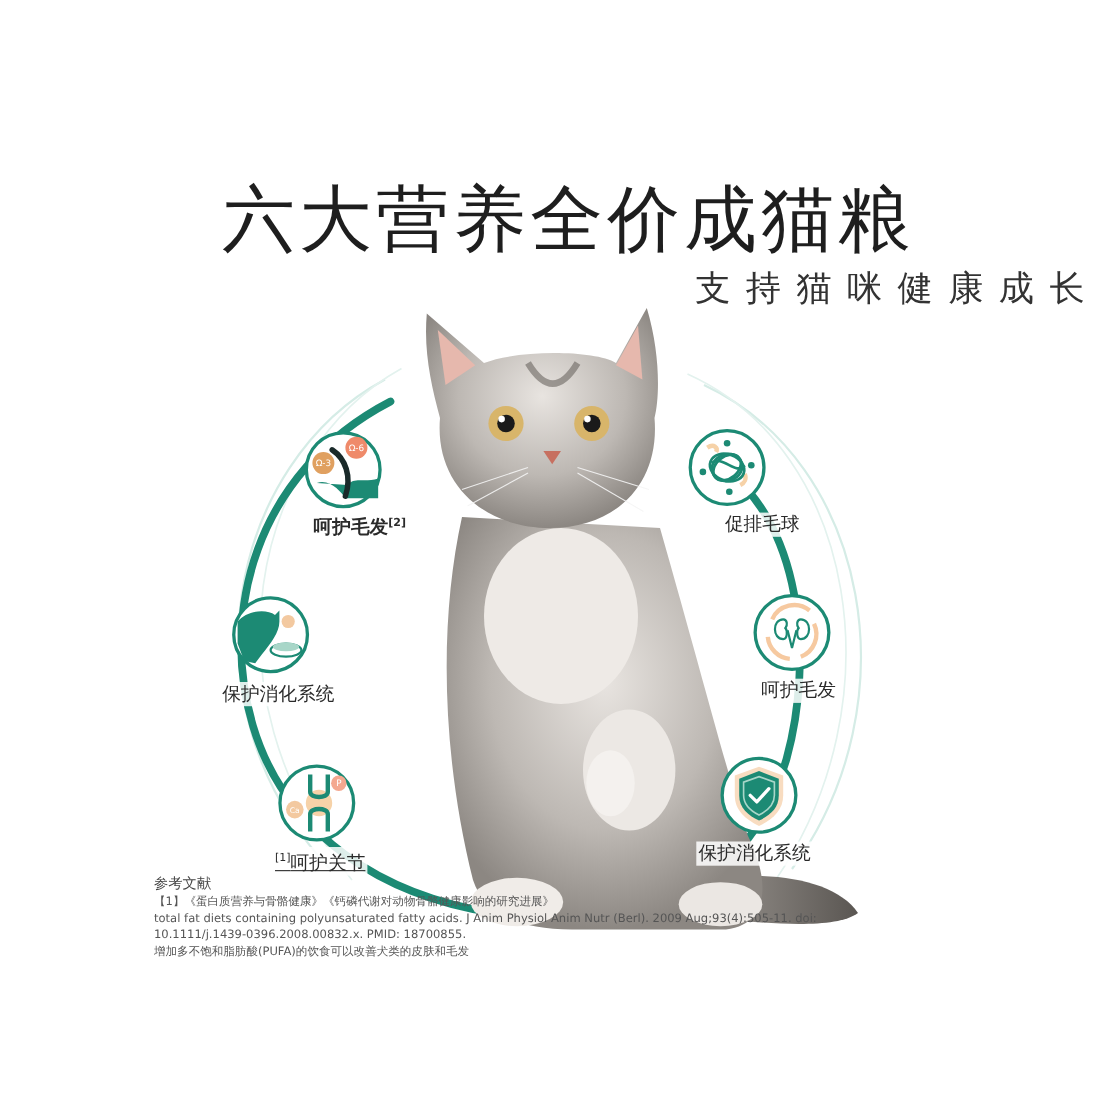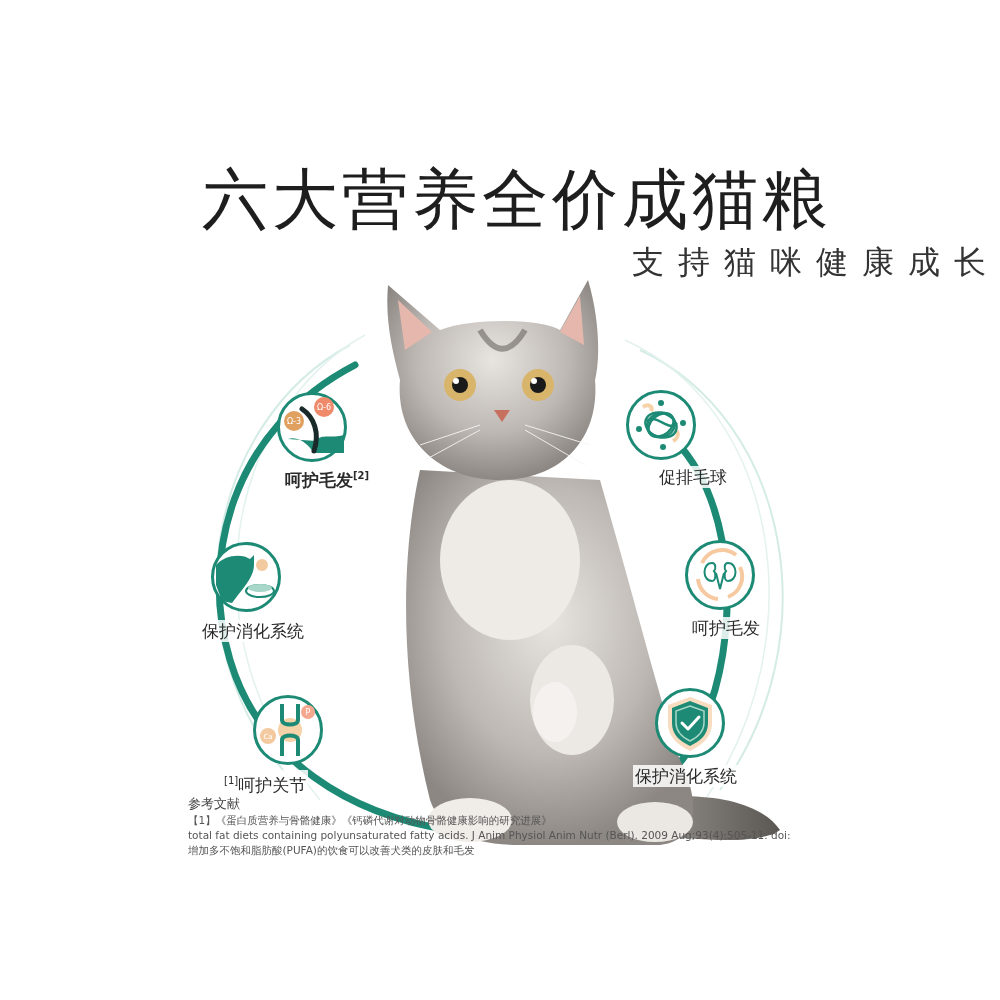--- a/index.html
+++ b/index.html
@@ -11,21 +11,21 @@
               font-size: 32px; font-weight: 300; letter-spacing: 14px; color: #333; line-height: 44px; }
   svg.art { position: absolute; left: 0; top: 0; }
   .label { position: absolute; font-size: 17px; color: #2a2a2a; white-space: nowrap;
            background: rgba(255,255,255,0.85); padding: 0 2px; line-height: 22px; }
   .label sup { font-size: 10px; vertical-align: super; }
   .node { position: absolute; width: 70px; height: 70px; border-radius: 50%;
           border: 3px solid #1c8a74; background: #fff; box-sizing: border-box; }
   .refs { position: absolute; left: 140px; top: 796px; width: 720px; font-size: 10.5px;
           color: #555; line-height: 15px; }
   .refs .head { font-size: 13px; color: #444; margin-bottom: 2px; }
-  .refs div { white-space: nowrap; margin-left: 48px; }
+  .refs div { white-space: nowrap; }
 </style>
 </head>
 <body>
 
 <div class="title">六大营养全价成猫粮</div>
 <div class="subtitle">支持猫咪健康成长</div>
 
 <svg class="art" width="1000" height="1000" viewBox="0 0 1000 1000">
 
   <path d="M 350 345 C 210 420, 160 640, 300 790" fill="none" stroke="#d5ece6" stroke-width="2"></path>
@@ -116,21 +116,21 @@
   <svg width="64" height="64" viewBox="0 0 64 64">
     <circle cx="34" cy="32" r="12" fill="#f6d2a8"></circle>
     <path d="M 26 6 L 26 22 C 26 28, 42 28, 42 22 L 42 6" fill="none" stroke="#1c8a74" stroke-width="4"></path>
     <path d="M 26 58 L 26 42 C 26 36, 42 36, 42 42 L 42 58" fill="none" stroke="#1c8a74" stroke-width="4"></path>
     <circle cx="12" cy="38" r="8" fill="#f3c9a0"></circle>
     <text x="12" y="41" font-size="7" fill="#fff" text-anchor="middle" font-family="DejaVu Sans, sans-serif">Ca</text>
     <circle cx="52" cy="14" r="7" fill="#f4a890"></circle>
     <text x="52" y="17" font-size="8" fill="#fff" text-anchor="middle" font-family="DejaVu Sans, sans-serif">P</text>
   </svg>
 </div>
-<div class="label" style="left:222px; top:770px;">
+<div class="label" style="left:248px; top:770px;text-decoration:underline;">
   <sup>[1]</sup><span>呵护关节</span>
 </div>
 
 <div class="node" style="left:626px; top:390px;">
   <svg width="64" height="64" viewBox="0 0 64 64">
     <path d="M 14 14 C 20 10, 24 14, 22 18" fill="none" stroke="#f6d2a8" stroke-width="4"></path>
     <path d="M 44 48 C 48 46, 50 42, 48 38" fill="none" stroke="#f6d2a8" stroke-width="4"></path>
     <g fill="none" stroke="#1c8a74" stroke-width="2.5">
       <ellipse cx="32" cy="32" rx="16" ry="12" transform="rotate(20 32 32)"></ellipse>
       <ellipse cx="32" cy="32" rx="14" ry="10" transform="rotate(-40 32 32)"></ellipse>
@@ -170,14 +170,15 @@
   </svg>
 </div>
 <div class="label" style="left:633px; top:765px;">
   <span>保护消化系统</span>
 </div>
 
 <div class="refs">
   <div class="head">参考文献</div>
   <div>【1】《蛋白质营养与骨骼健康》《钙磷代谢对动物骨骼健康影响的研究进展》</div>
   <div>total fat diets containing polyunsaturated fatty acids. J Anim Physiol Anim Nutr (Berl). 2009 Aug;93(4):505-11. doi:</div>
+  <div>10.1111/j.1439-0396.2008.00832.x. PMID: 18700855.</div>
   <div>增加多不饱和脂肪酸(PUFA)的饮食可以改善犬类的皮肤和毛发</div>
 </div>
 
 </body></html>

